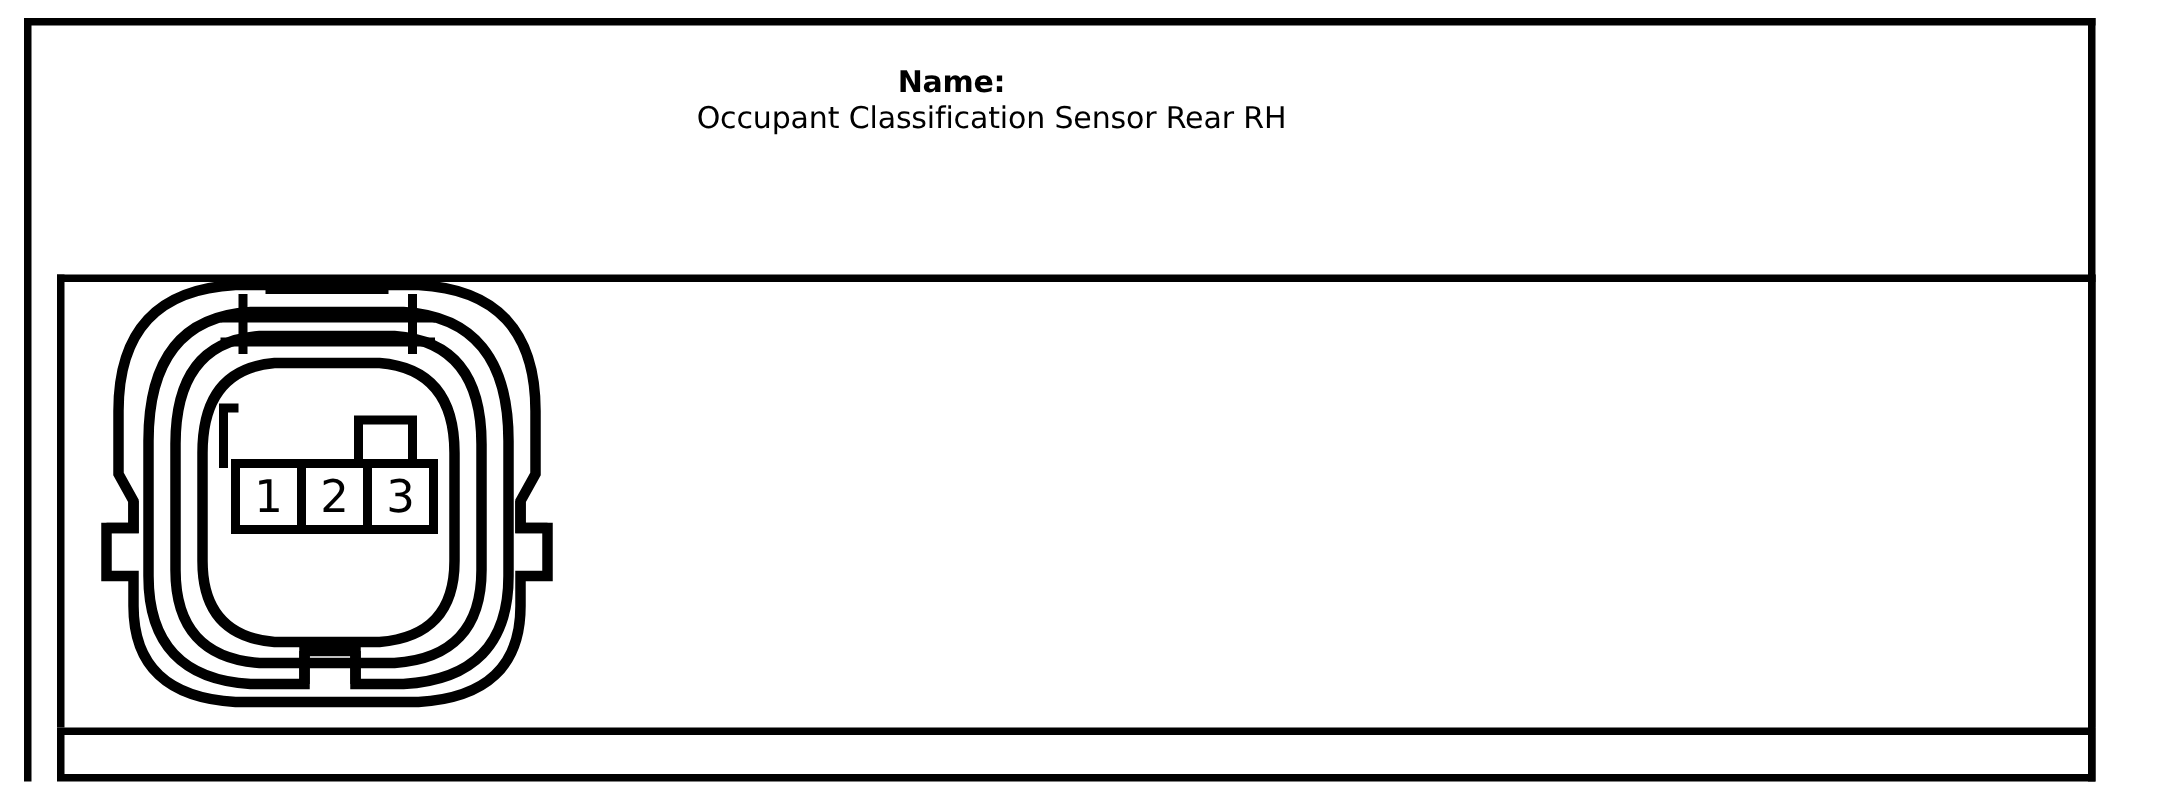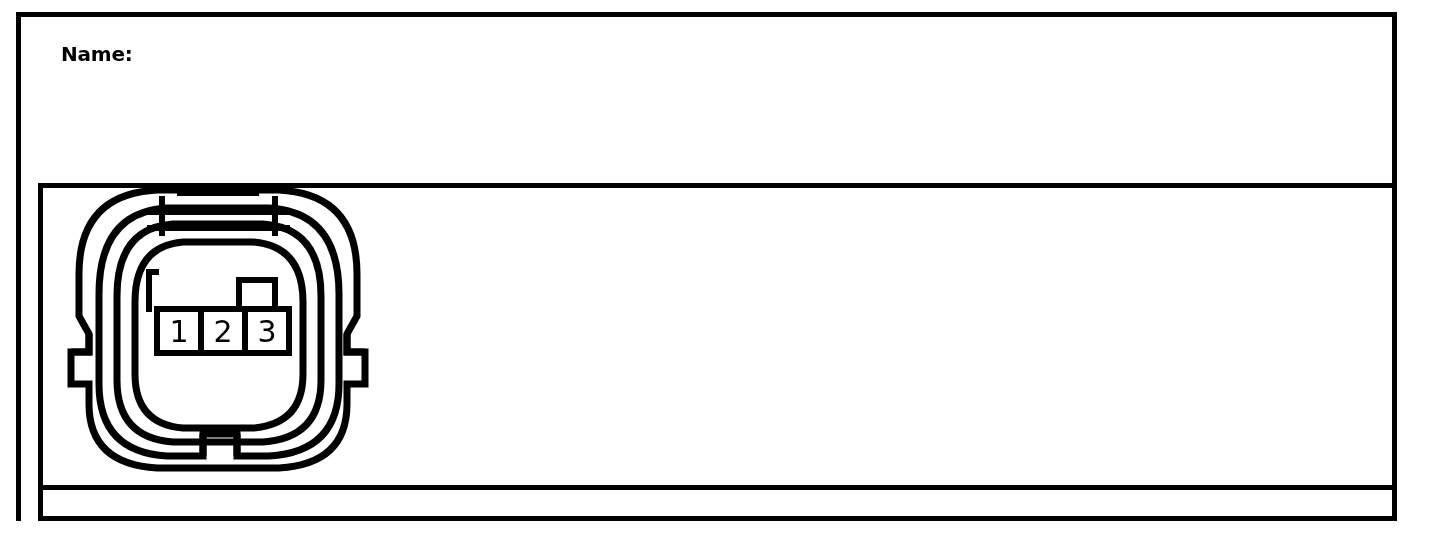--- a/index.html
+++ b/index.html
@@ -31,22 +31,23 @@
 
   
   .spec-block {
     position: absolute;
     left: 40px;
     top: 25px;
     width: 1200px;
   }
   .spec-row {
     display: flex;
-    align-items: flex-start;
+    align-items: center;
     height: 34px;
+    flex-direction: column;
   }
   .spec-label {
     width: 125px;
     font-weight: bold;
     font-size: 20px;
     letter-spacing: -0.2px;
     white-space: nowrap;
   }
   .spec-value {
     font-weight: normal;
@@ -102,20 +103,21 @@
 </style>
 </head>
 <body>
 
 <div class="sheet">
 
   <div class="spec-block">
 
     <div class="spec-row">
       <div class="spec-label">Name:</div>
+      <div class="spec-value">Occupant Classification Sensor Rear RH</div>
     </div>
 
 
 
 
   </div>
 </div>
 
 <div class="image-panel">
 

